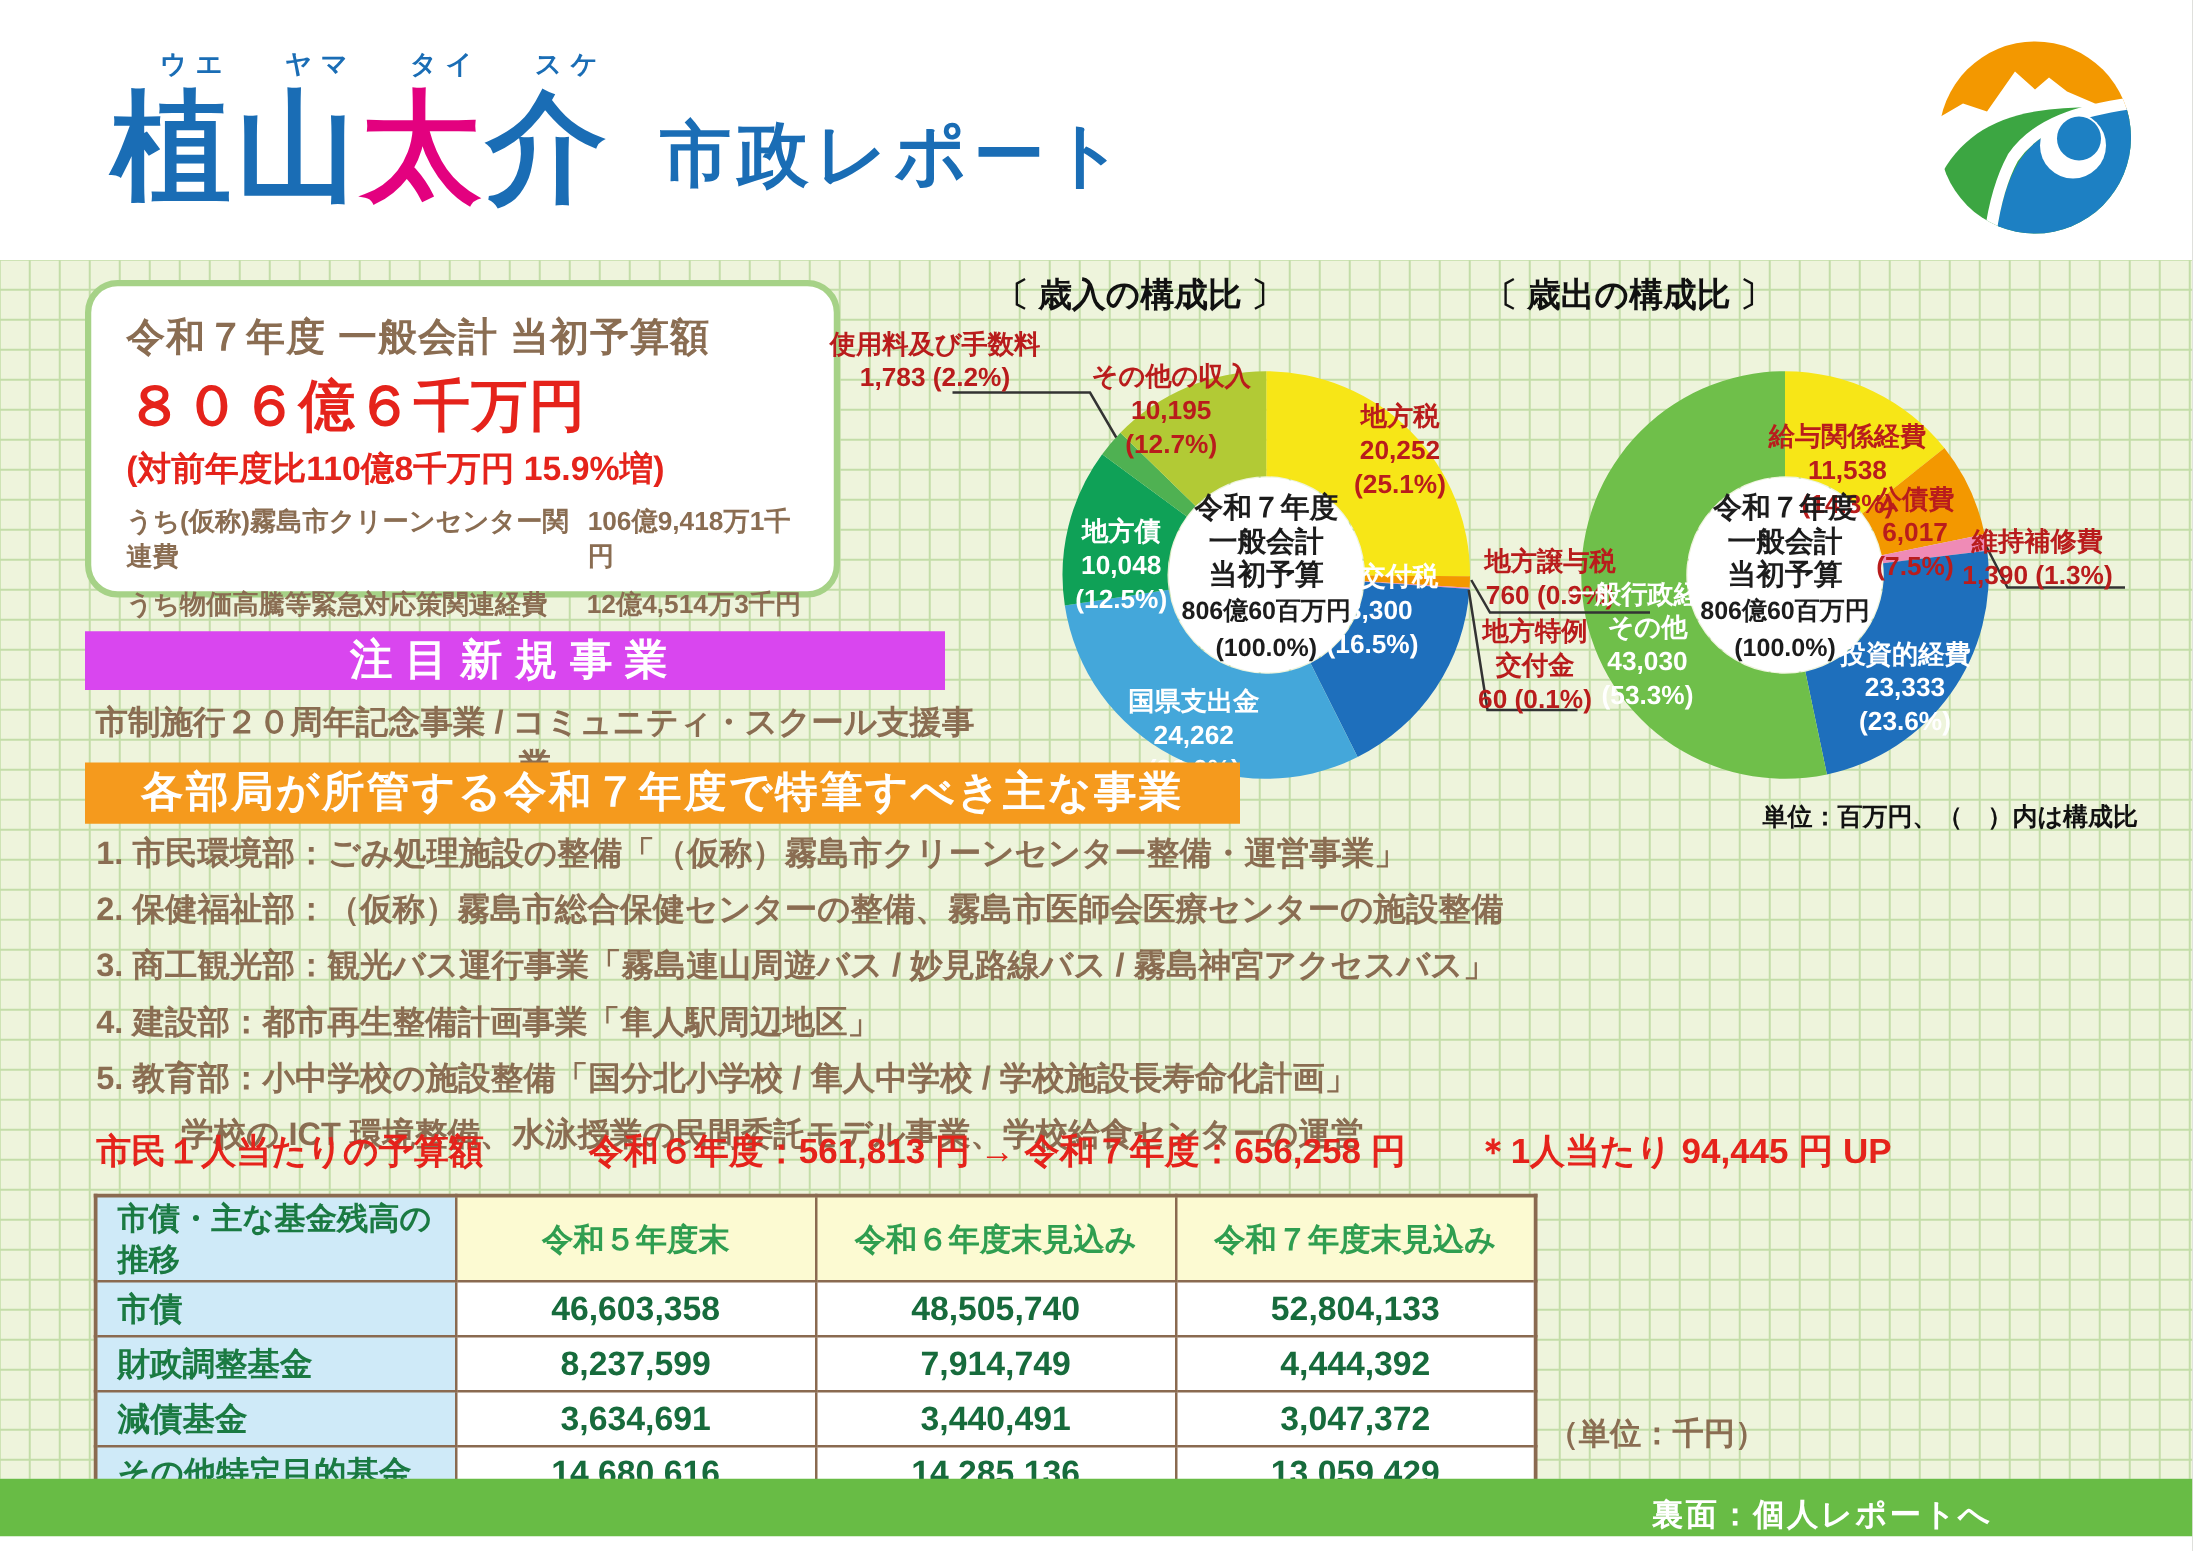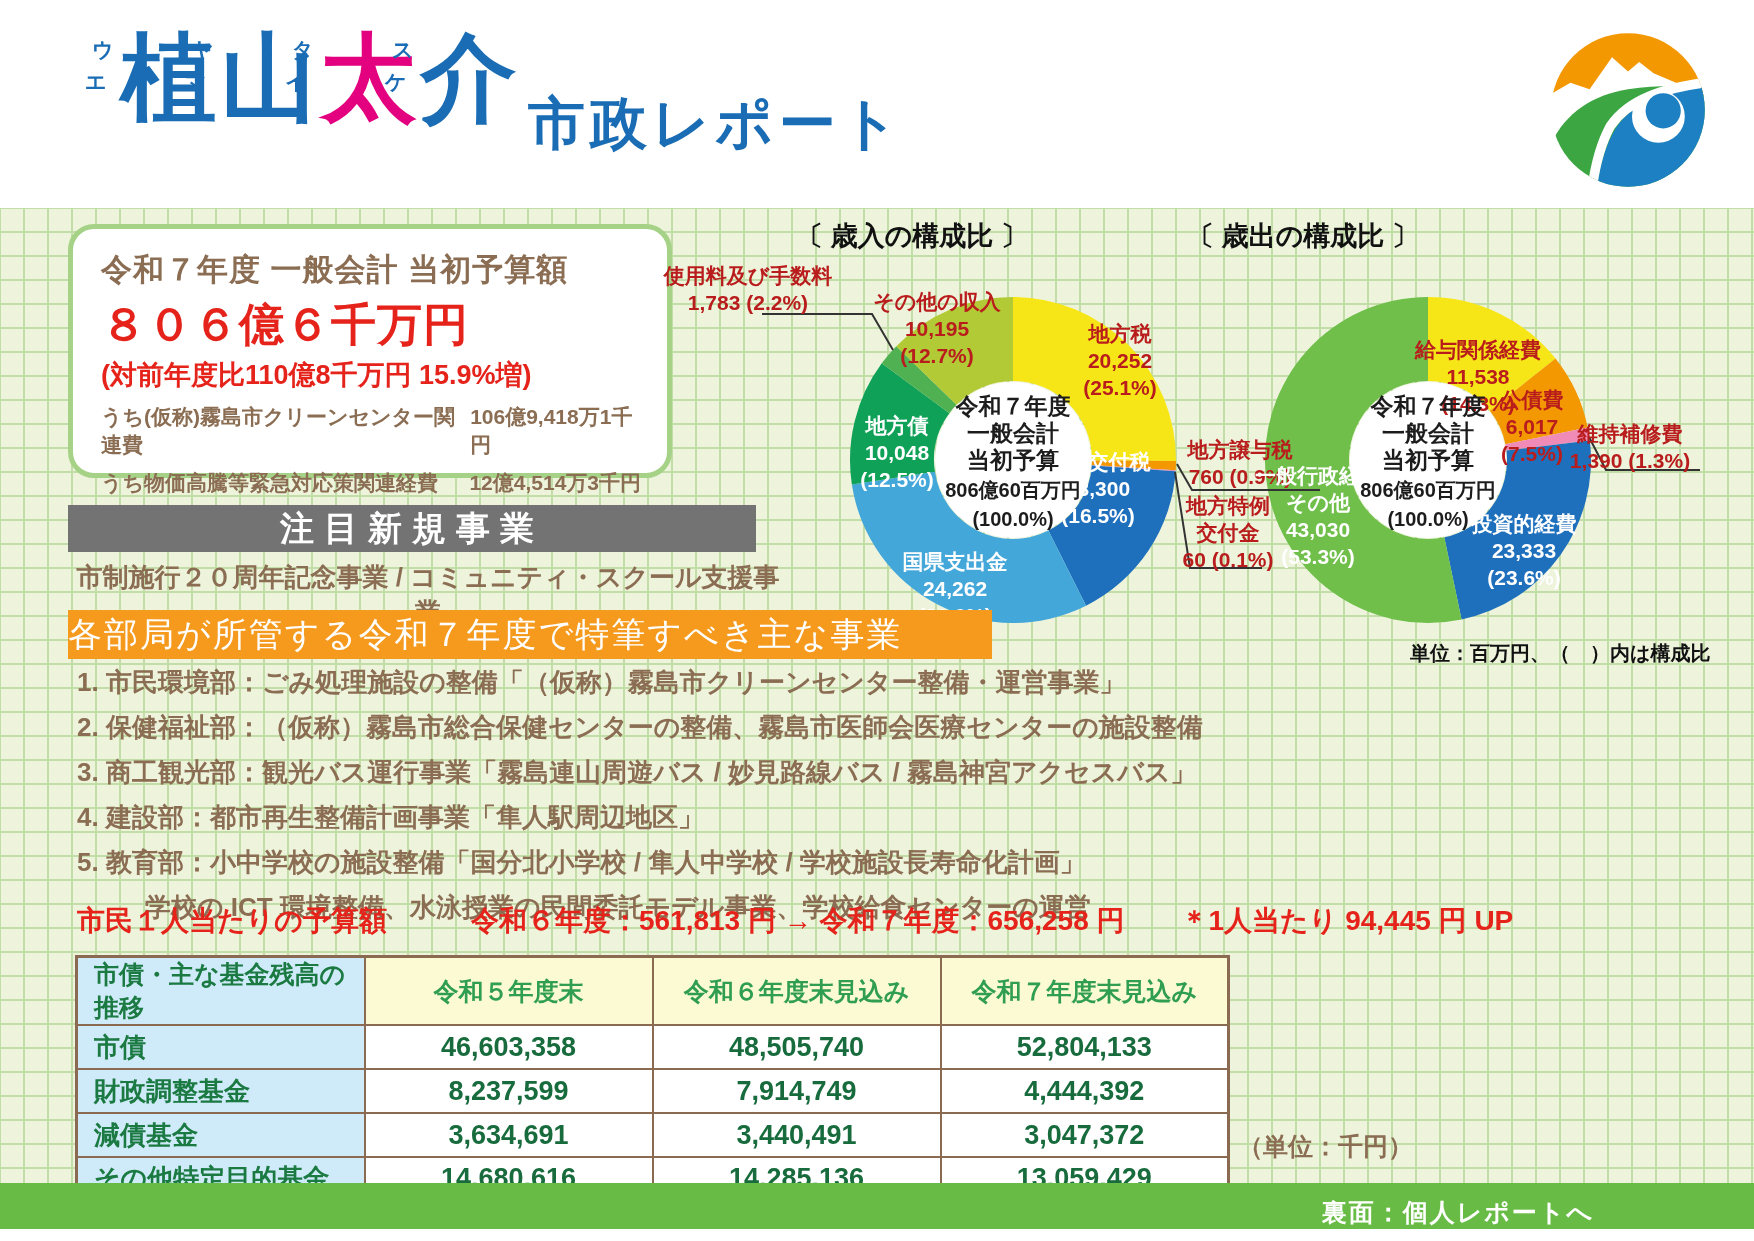--- a/index.html
+++ b/index.html
@@ -3,21 +3,21 @@
 <meta charset="utf-8">
 <style>
   html,body{margin:0;padding:0;background:#ccc;}
   *{box-sizing:border-box;}
   .page{
     position:relative;width:1754px;height:1241px;background:#ffffff;overflow:hidden;
     font-family:"Liberation Sans","DejaVu Sans",sans-serif;
   }
   
   .name-block{position:absolute;left:85px;top:36px;display:flex;}
-  .name-char{width:100px;display:flex;flex-direction:row;align-items:flex-start;font-family:Liberation Mono, monospace;}
+  .name-char{width:100px;display:flex;flex-direction:column;align-items:flex-end;}
   .furi{font-size:21px;font-weight:bold;letter-spacing:7px;color:#1a6db5;height:32px;line-height:32px;text-indent:7px;}
   .kanji{font-size:96px;font-weight:bold;line-height:1.05;color:#1a6db5;}
   .kanji.pink{color:#e3017f;}
   .report-title{position:absolute;left:528px;top:86px;font-size:57px;font-weight:bold;color:#1a6db5;letter-spacing:5px;}
   .logo{position:absolute;left:1548px;top:30px;width:160px;height:160px;}
   
   .body-bg{
     position:absolute;left:0;top:208px;width:1754px;height:975px;
     background-color:#eef4dc;
     background-image:linear-gradient(#c3dda8 2px,transparent 2px),linear-gradient(90deg,#c3dda8 2px,transparent 2px);
@@ -26,26 +26,26 @@
   .footer-bar{position:absolute;left:0;top:1183px;width:1754px;height:46px;background:#68bc45;
     color:#fff;font-size:25px;font-weight:bold;text-align:right;line-height:58px;padding-right:160px;letter-spacing:2px;}
   
   .budget-box{position:absolute;left:68px;top:224px;width:604px;height:254px;background:#fff;
     border:5px solid #a6d287;border-radius:26px;padding:20px 26px 14px 28px;}
   .bb-title{font-size:31px;font-weight:bold;color:#8a6d52;letter-spacing:1px;}
   .bb-amount{font-size:45px;font-weight:bold;color:#e5231b;margin-top:4px;letter-spacing:1px;}
   .bb-delta{font-size:27px;font-weight:bold;color:#e5231b;margin-top:2px;}
   .bb-note{display:flex;justify-content:space-between;font-size:21px;font-weight:bold;color:#8a6d52;margin-top:10px;}
   
-  .red-banner{position:absolute;left:68px;top:505px;width:688px;height:47px;background:#737373;
+  .red-banner{position:absolute;left:68px;top:505px;width:688px;height:47px;background:#d946ef;
     color:#fff;font-size:34px;font-weight:bold;text-align:center;line-height:47px;letter-spacing:10px;}
   .new-body{position:absolute;left:68px;top:560px;width:720px;text-align:center;
     font-size:26px;font-weight:bold;color:#8a6d52;}
   .orange-banner{position:absolute;left:68px;top:610px;width:924px;height:49px;background:#f59a1d;
-    color:#fff;font-size:34px;font-weight:normal;text-align:left;line-height:49px;letter-spacing:2px;}
+    color:#fff;font-size:34px;font-weight:bold;text-align:center;line-height:49px;letter-spacing:2px;}
   .proj-list{position:absolute;left:77px;top:662px;width:1130px;}
   .proj-item{font-size:26px;font-weight:bold;color:#8a6d52;height:45px;line-height:40px;white-space:nowrap;}
   .proj-item.cont{padding-left:68px;}
   
   .capita{position:absolute;left:77px;top:902px;display:flex;align-items:baseline;
     font-size:28px;font-weight:bold;color:#e5231b;white-space:nowrap;}
   .capita .c1{margin-right:84px;}
   .capita .c2{margin-right:56px;}
   
   .fund-table{position:absolute;left:75px;top:955px;border-collapse:collapse;border:3px solid #8a6a50;}

